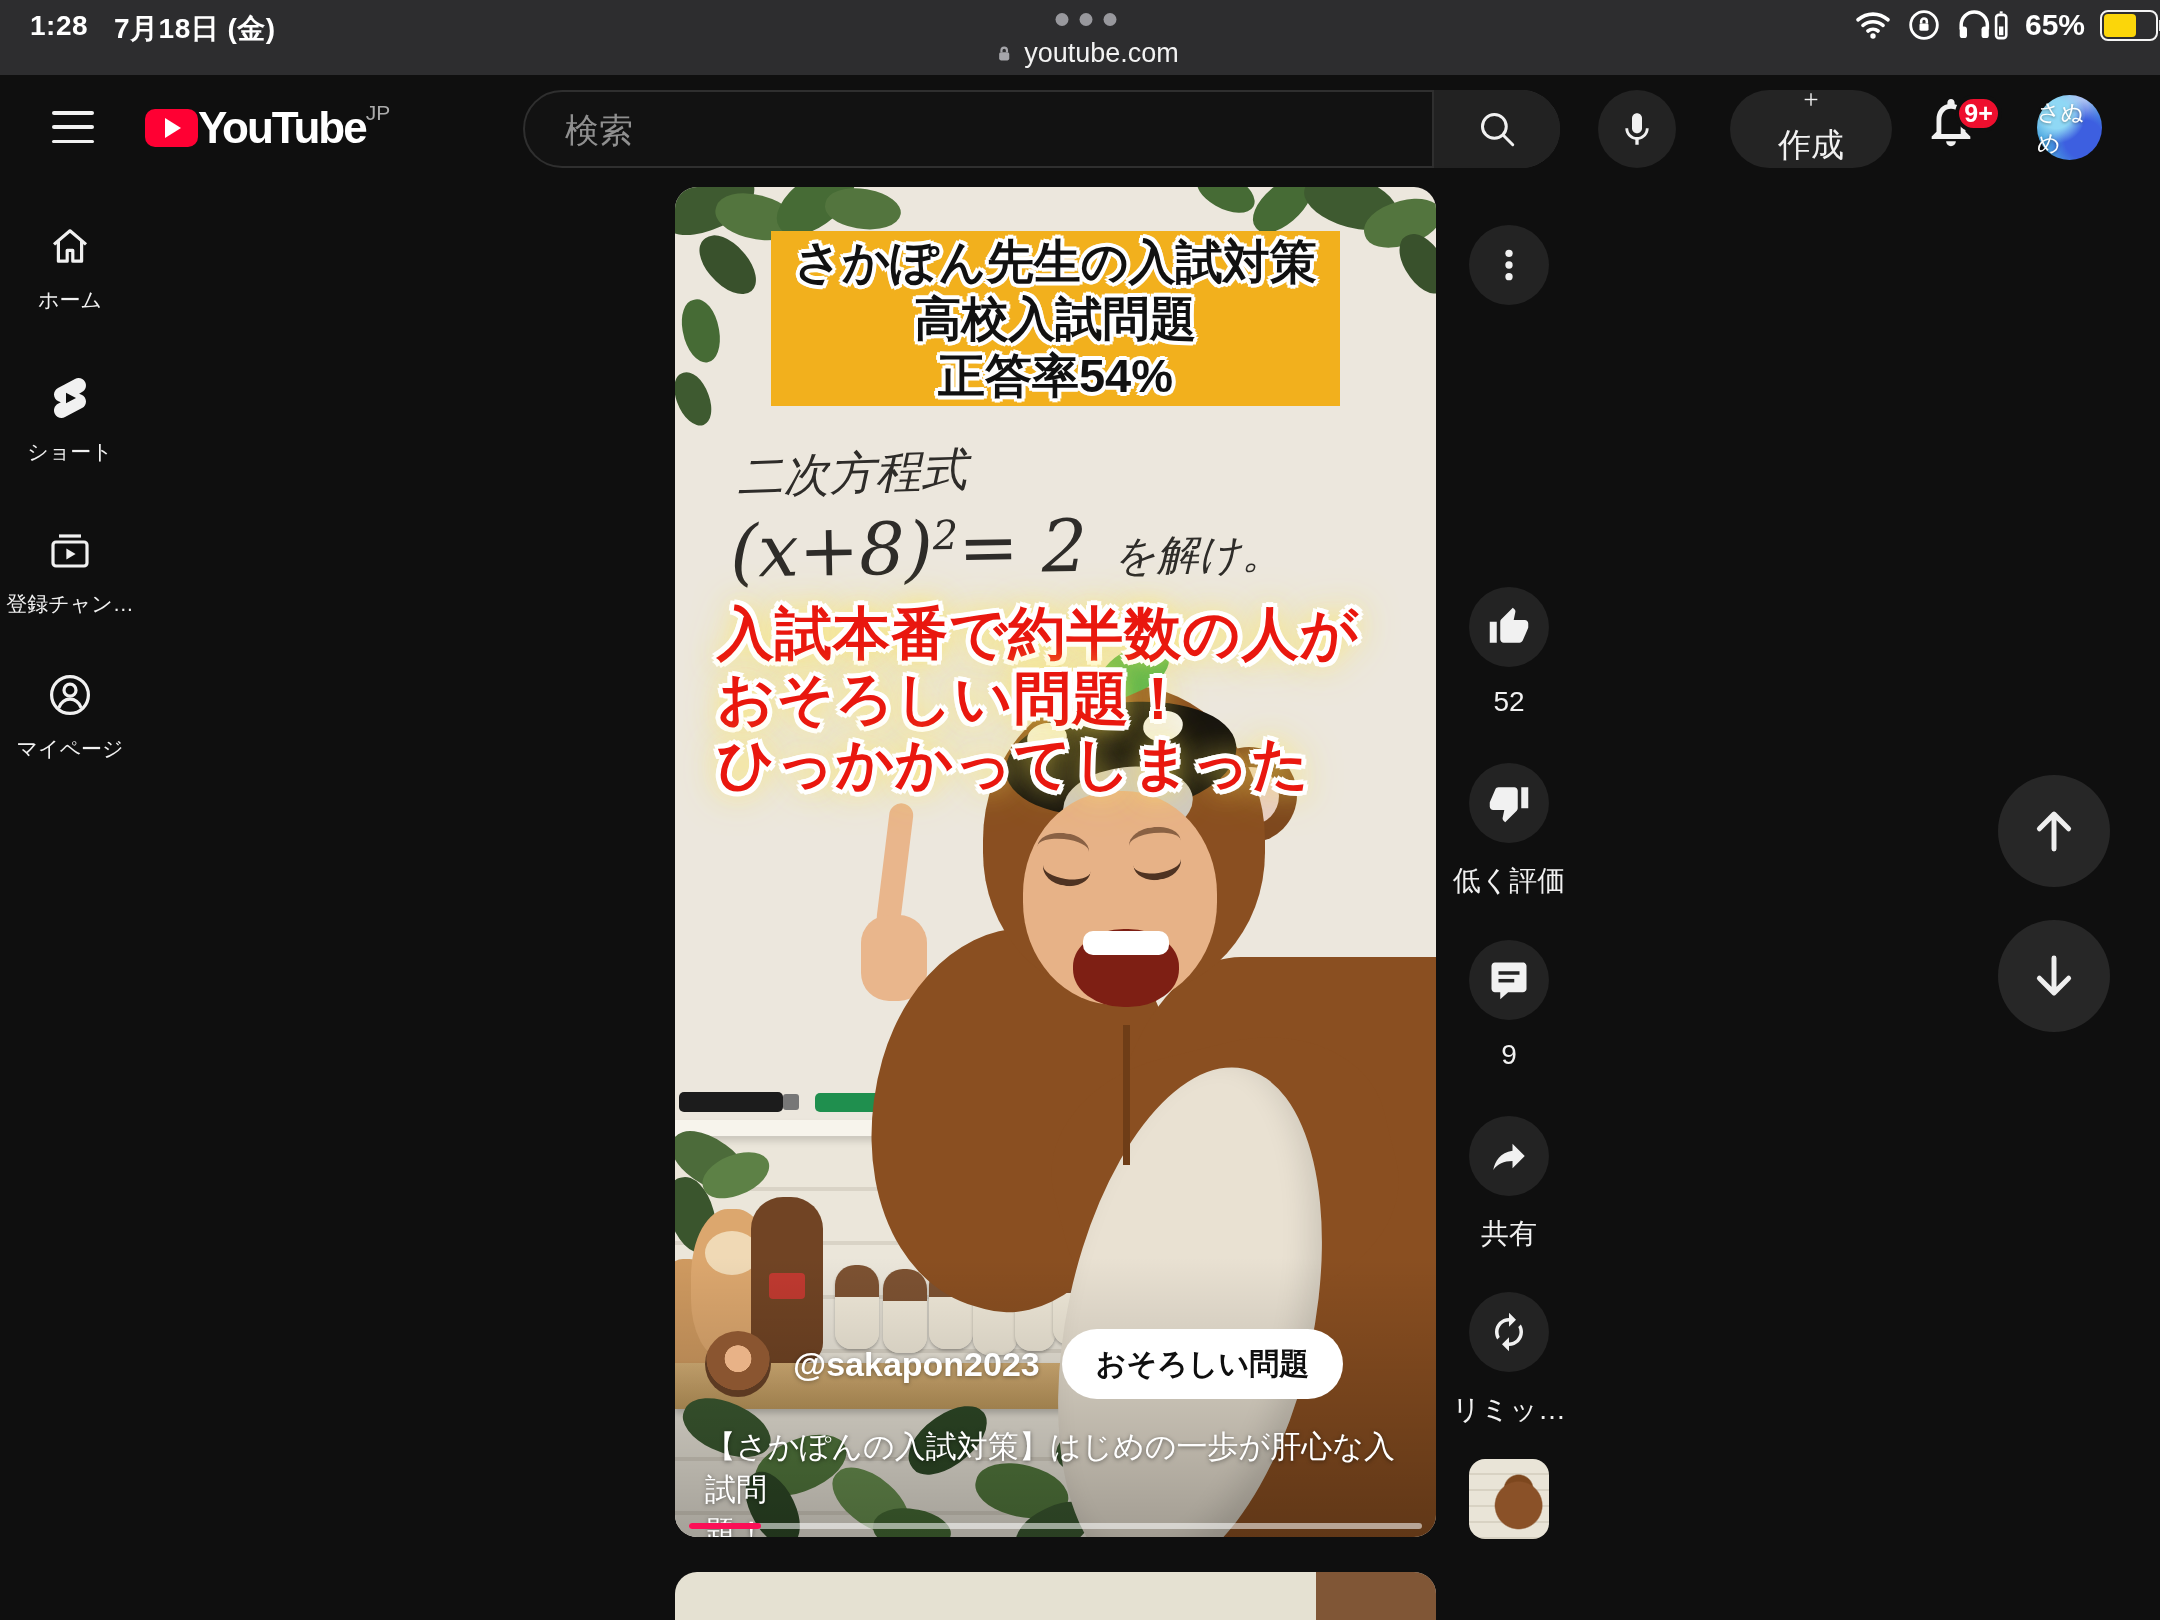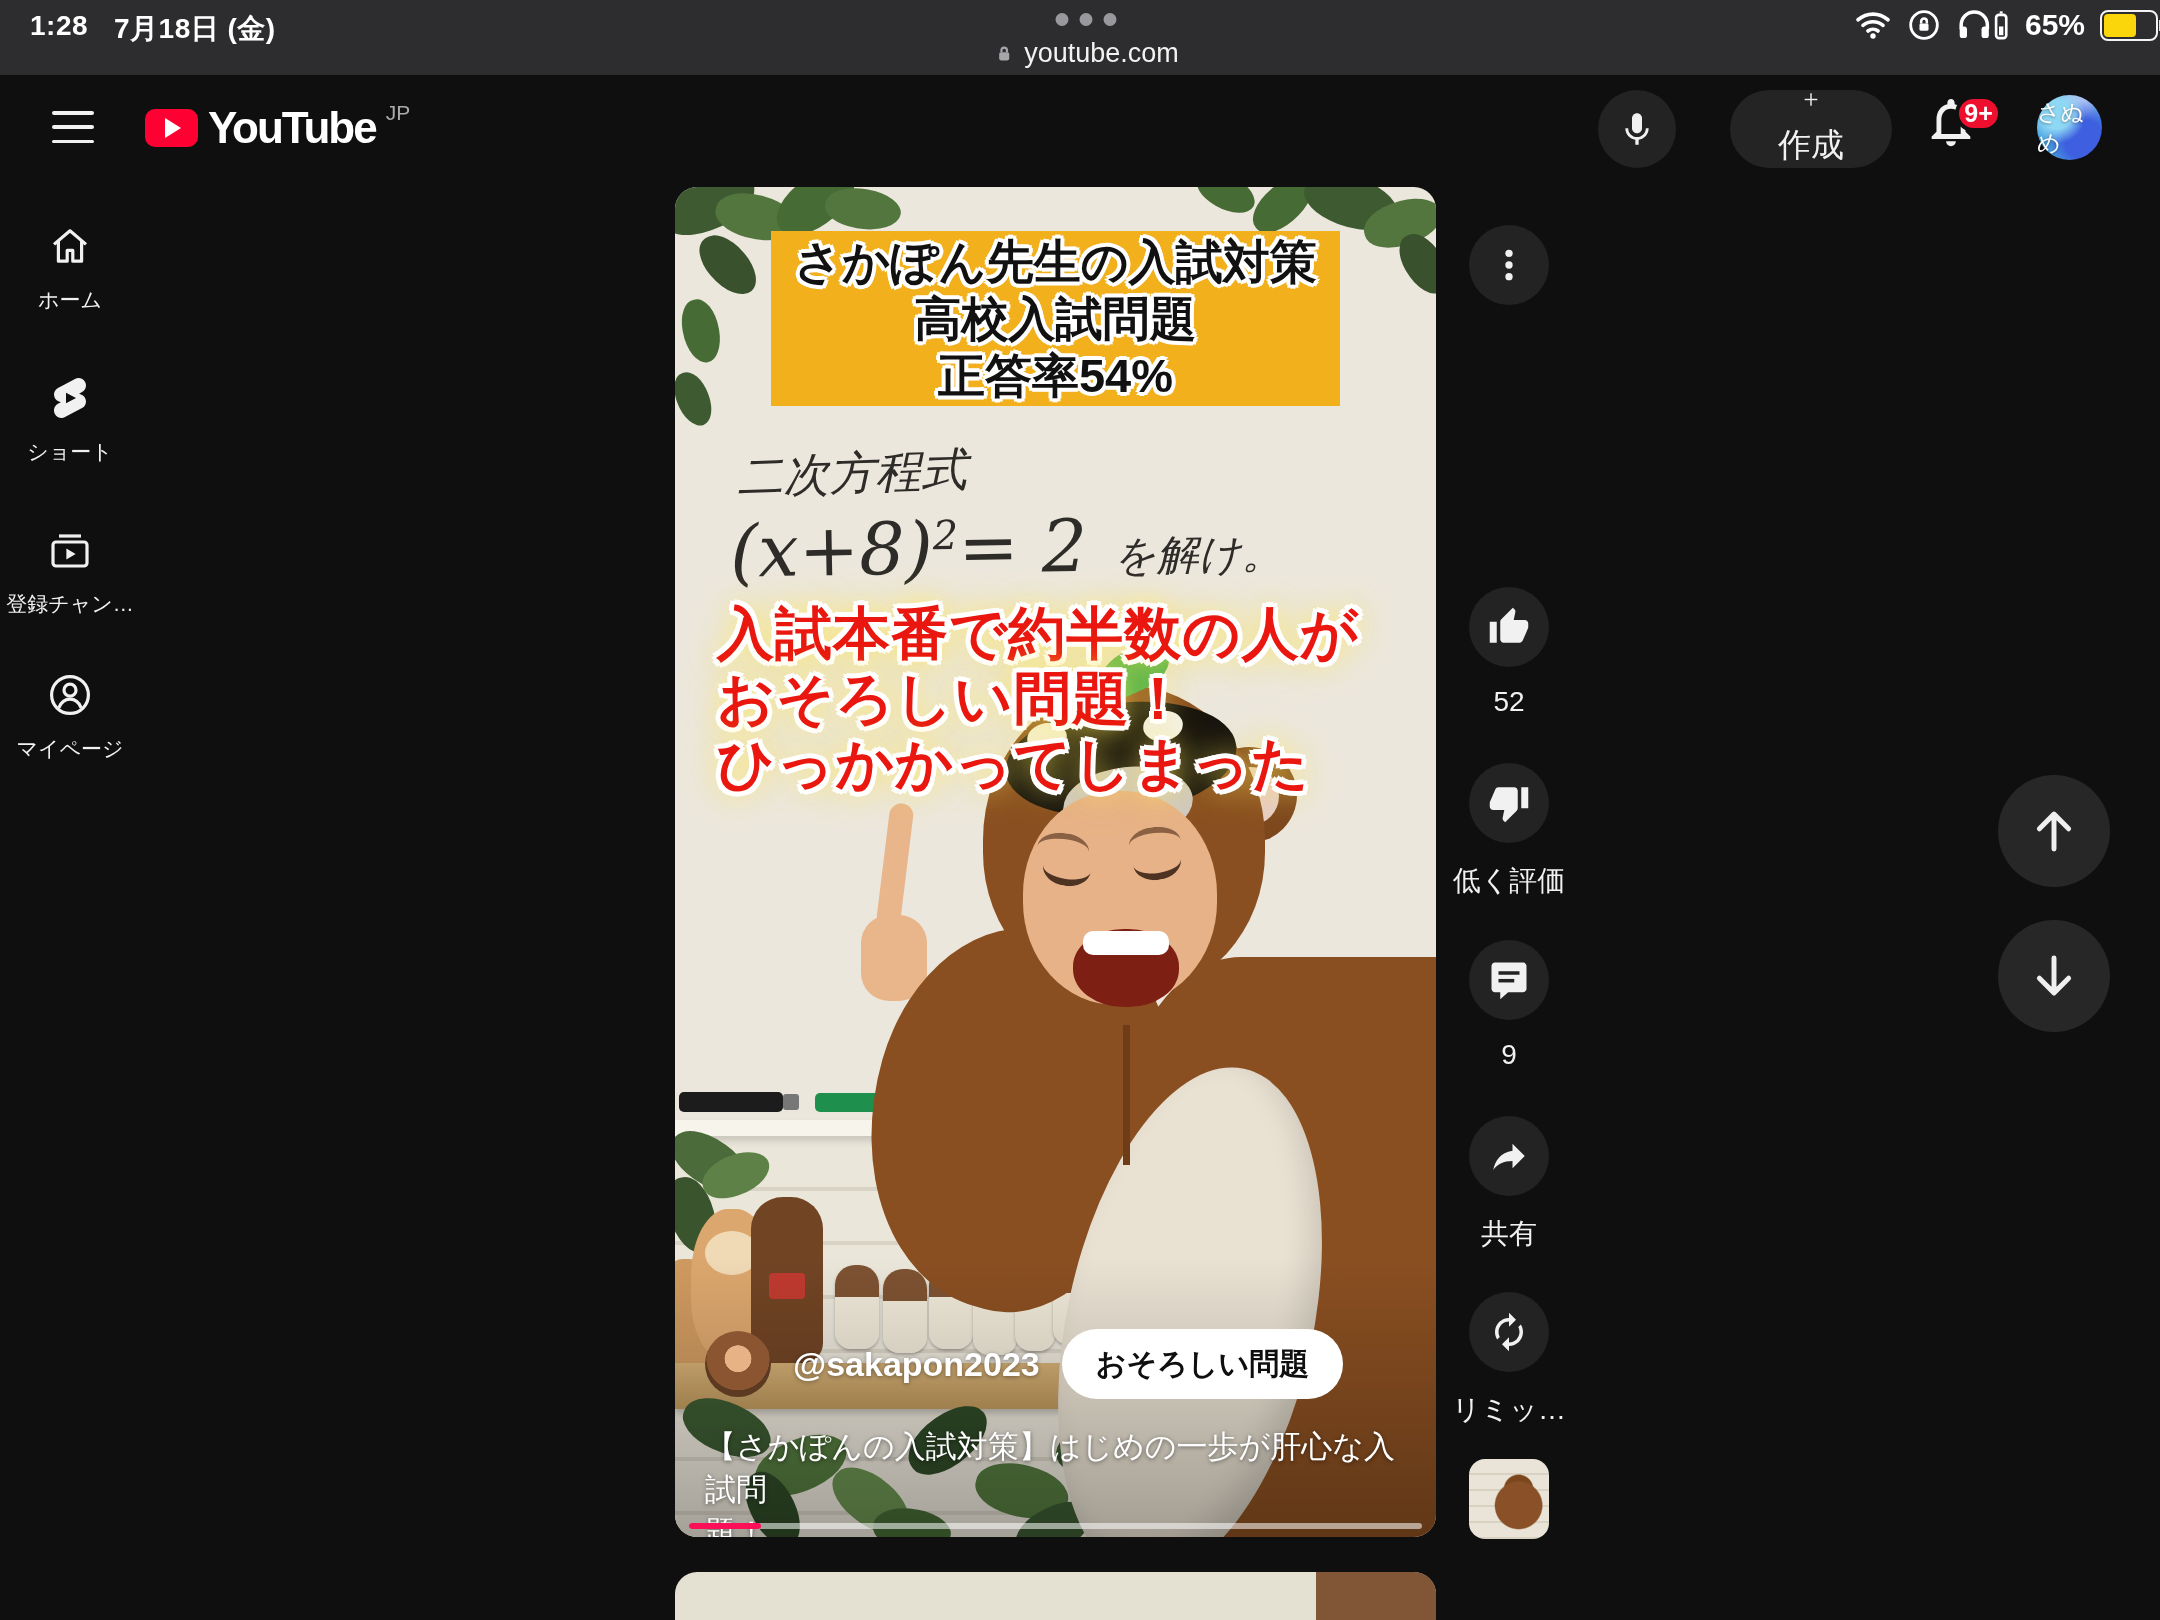--- a/index.html
+++ b/index.html
@@ -16,21 +16,21 @@
   .sb-right{position:absolute;right:14px;top:8px;display:flex;align-items:center;gap:15px;}
   .sb-pct{font-size:30px;font-weight:bold;}
   .batt{position:relative;width:54px;height:27px;border:2.5px solid rgba(255,255,255,.95);border-radius:8px;}
   .batt-fill{position:absolute;left:2px;top:2px;bottom:2px;width:32px;background:#fbd60a;border-radius:4px;}
   .batt-nub{position:absolute;right:-8px;top:8px;width:5px;height:11px;background:rgba(255,255,255,.85);border-radius:0 4px 4px 0;}
 
   
   .header{position:absolute;top:75px;left:0;width:2160px;height:105px;background:#0f0f0f;}
   .hamburger{position:absolute;left:52px;top:36px;width:42px;height:32px;display:flex;flex-direction:column;justify-content:space-between;cursor:pointer;}
   .hamburger div{height:3.5px;background:#f1f1f1;border-radius:2px;}
-  .logo{position:absolute;left:145px;top:32px;display:flex;align-items:flex-start;gap:10px;}
+  .logo{position:absolute;left:145px;top:32px;display:flex;align-items:flex-start;}
   .logo-box{width:53px;height:38px;background:#ff0033;border-radius:10px;display:flex;align-items:center;justify-content:center;margin-top:2px;}
   .logo-tri{width:0;height:0;border-left:16px solid #fff;border-top:10px solid transparent;border-bottom:10px solid transparent;margin-left:3px;}
   .logo-word{font-size:44px;font-weight:bold;letter-spacing:-2px;color:#fff;line-height:42px;}
   .logo-jp{font-size:21px;color:#aaa;margin-top:-6px;}
   .searchbar{position:absolute;left:523px;top:15px;width:1037px;height:78px;background:#121212;
              border:2px solid #2f2f2f;border-radius:41px;box-sizing:border-box;}
   .search-input{position:absolute;left:38px;top:0;width:840px;height:74px;background:transparent;border:none;outline:none;
                 color:#f1f1f1;font-size:34px;font-family:"Liberation Sans",sans-serif;}
   .search-input::placeholder{color:#8f8f8f;}
   .search-btn{position:absolute;right:-2px;top:-2px;width:126px;height:78px;background:#222;
@@ -192,20 +192,29 @@
         <div></div>
         <div></div>
         <div></div>
       </div>
     <div class="logo">
       <div class="logo-box">
           <div class="logo-tri"></div>
         </div>
       <div class="logo-word">YouTube</div>
       <div class="logo-jp">JP</div>
+    </div>
+    <div class="searchbar">
+      <input class="search-input" type="text" placeholder="検索" style="">
+      <div class="search-btn">
+        <svg width="42" height="42" viewBox="0 0 24 24">
+          <circle cx="10.5" cy="10.5" r="6.8" fill="none" stroke="#f1f1f1" stroke-width="1.7"></circle>
+          <line x1="15.6" y1="15.6" x2="21" y2="21" stroke="#f1f1f1" stroke-width="1.7" stroke-linecap="round"></line>
+        </svg>
+      </div>
     </div>
     <div class="circle-btn mic-btn">
       <svg width="40" height="40" viewBox="0 0 24 24" fill="#f1f1f1">
         <path d="M12 14.5c1.66 0 3-1.34 3-3v-6c0-1.66-1.34-3-3-3s-3 1.34-3 3v6c0 1.66 1.34 3 3 3z"></path>
         <path d="M17.3 11.5c0 2.93-2.37 5.3-5.3 5.3s-5.3-2.37-5.3-5.3H5c0 3.53 2.61 6.43 6 6.92V21.5h2v-3.08c3.39-.49 6-3.39 6-6.92h-1.7z"></path>
       </svg>
     </div>
     <div class="create-btn">
       <svg width="36" height="36" viewBox="0 0 24 24">
         <line x1="12" y1="4" x2="12" y2="20" stroke="#f1f1f1" stroke-width="1.8"></line>

